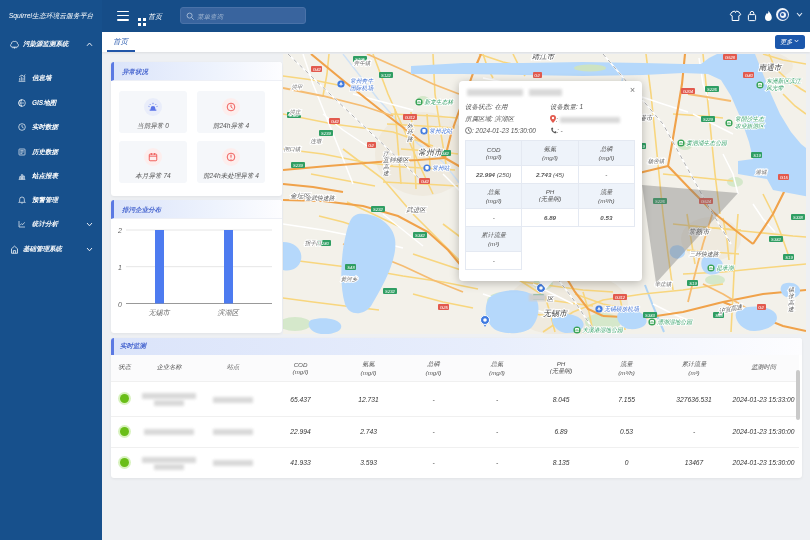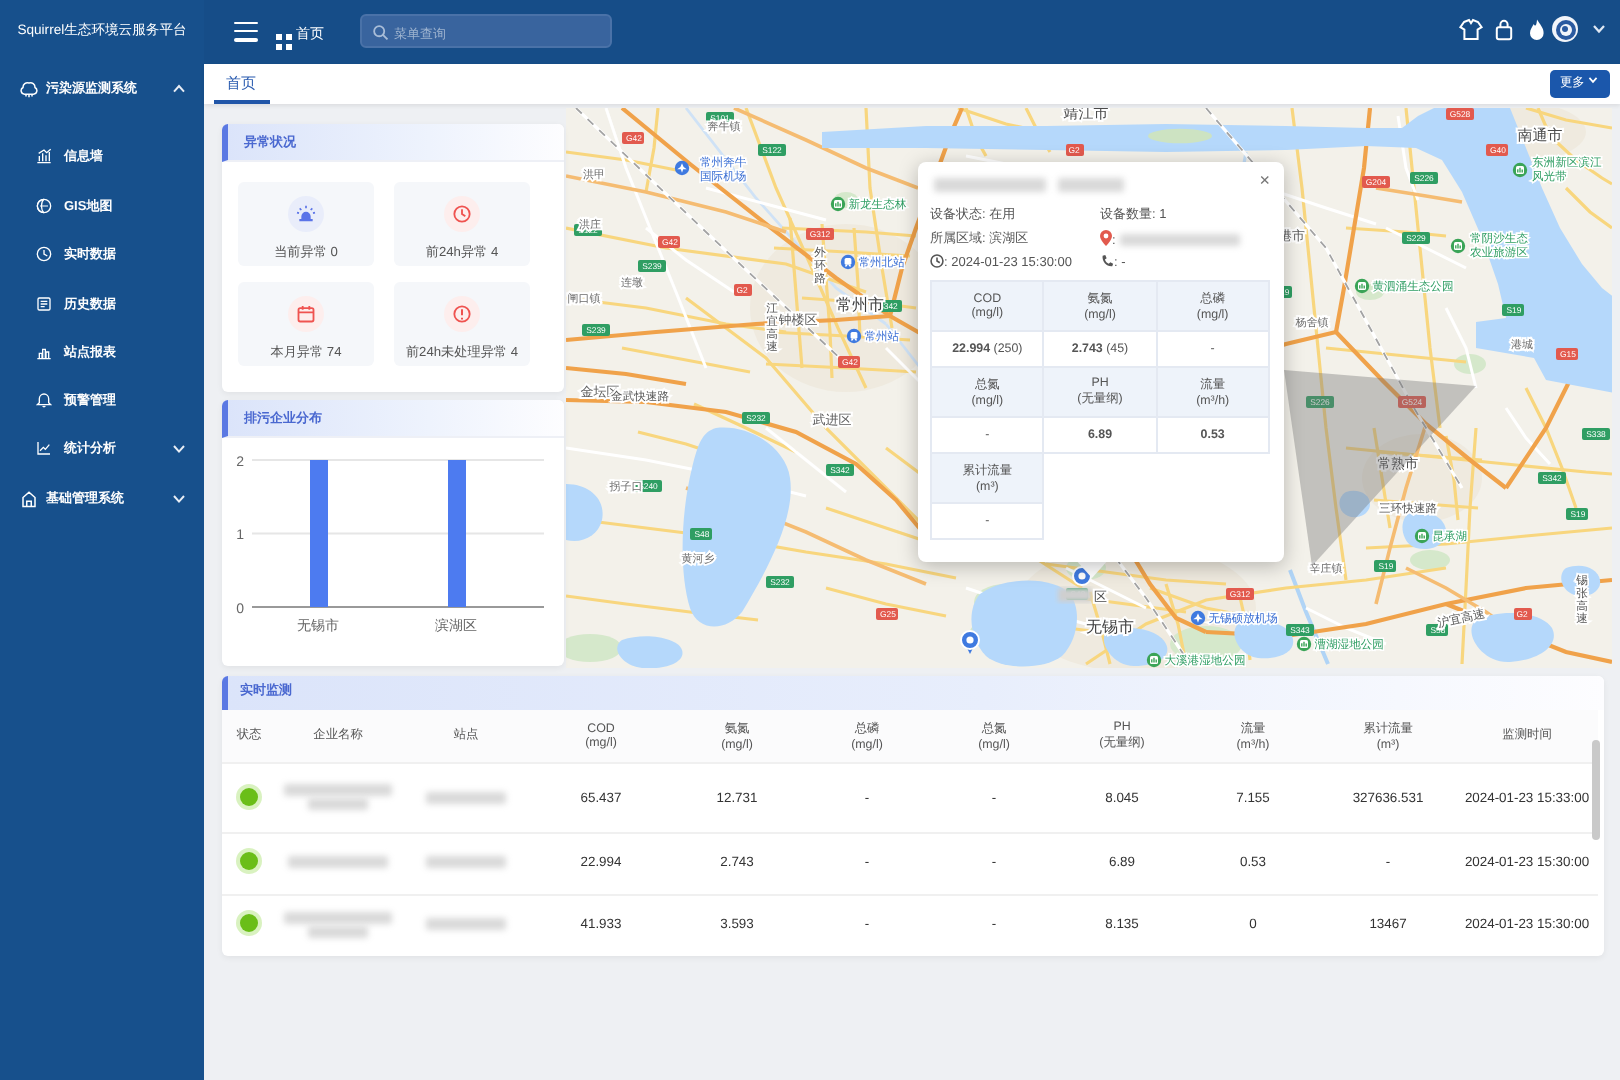--- a/index.html
+++ b/index.html
@@ -1,18 +1,18 @@
 <!DOCTYPE html>
 <html><head>
 <meta charset="utf-8">
 <style>
 * { margin:0; padding:0; box-sizing:border-box; }
 html,body { width:810px; height:540px; overflow:hidden; font-family:"Liberation Sans",sans-serif; background:#eef0f3; }
 .abs { position:absolute; }
-#stage { position:relative; width:810px; height:380px; }
+#stage { position:relative; width:810px; height:380px;font-style:italic; }
 
 #topbar { left:0; top:0; width:810px; height:31.5px; background:#164d88; }
 #sidebar { left:0; top:0; width:102px; height:540px; background:#17508c; }
 #logo { left:0; top:0; width:102px; height:31.5px; line-height:31.5px; text-align:center; color:#fff; font-size:6.8px; }
 .mi { position:absolute; left:0; width:102px; color:#fdfdfd; font-size:6.5px; font-weight:bold; }
 .mi .txt { position:absolute; left:23px; top:0; }
 .mi .txt2 { position:absolute; left:32px; top:0; }
 .micon { position:absolute; }
 
 #hamb div { width:12px; height:1.8px; background:#fff; margin-bottom:2.4px; border-radius:1px; }

